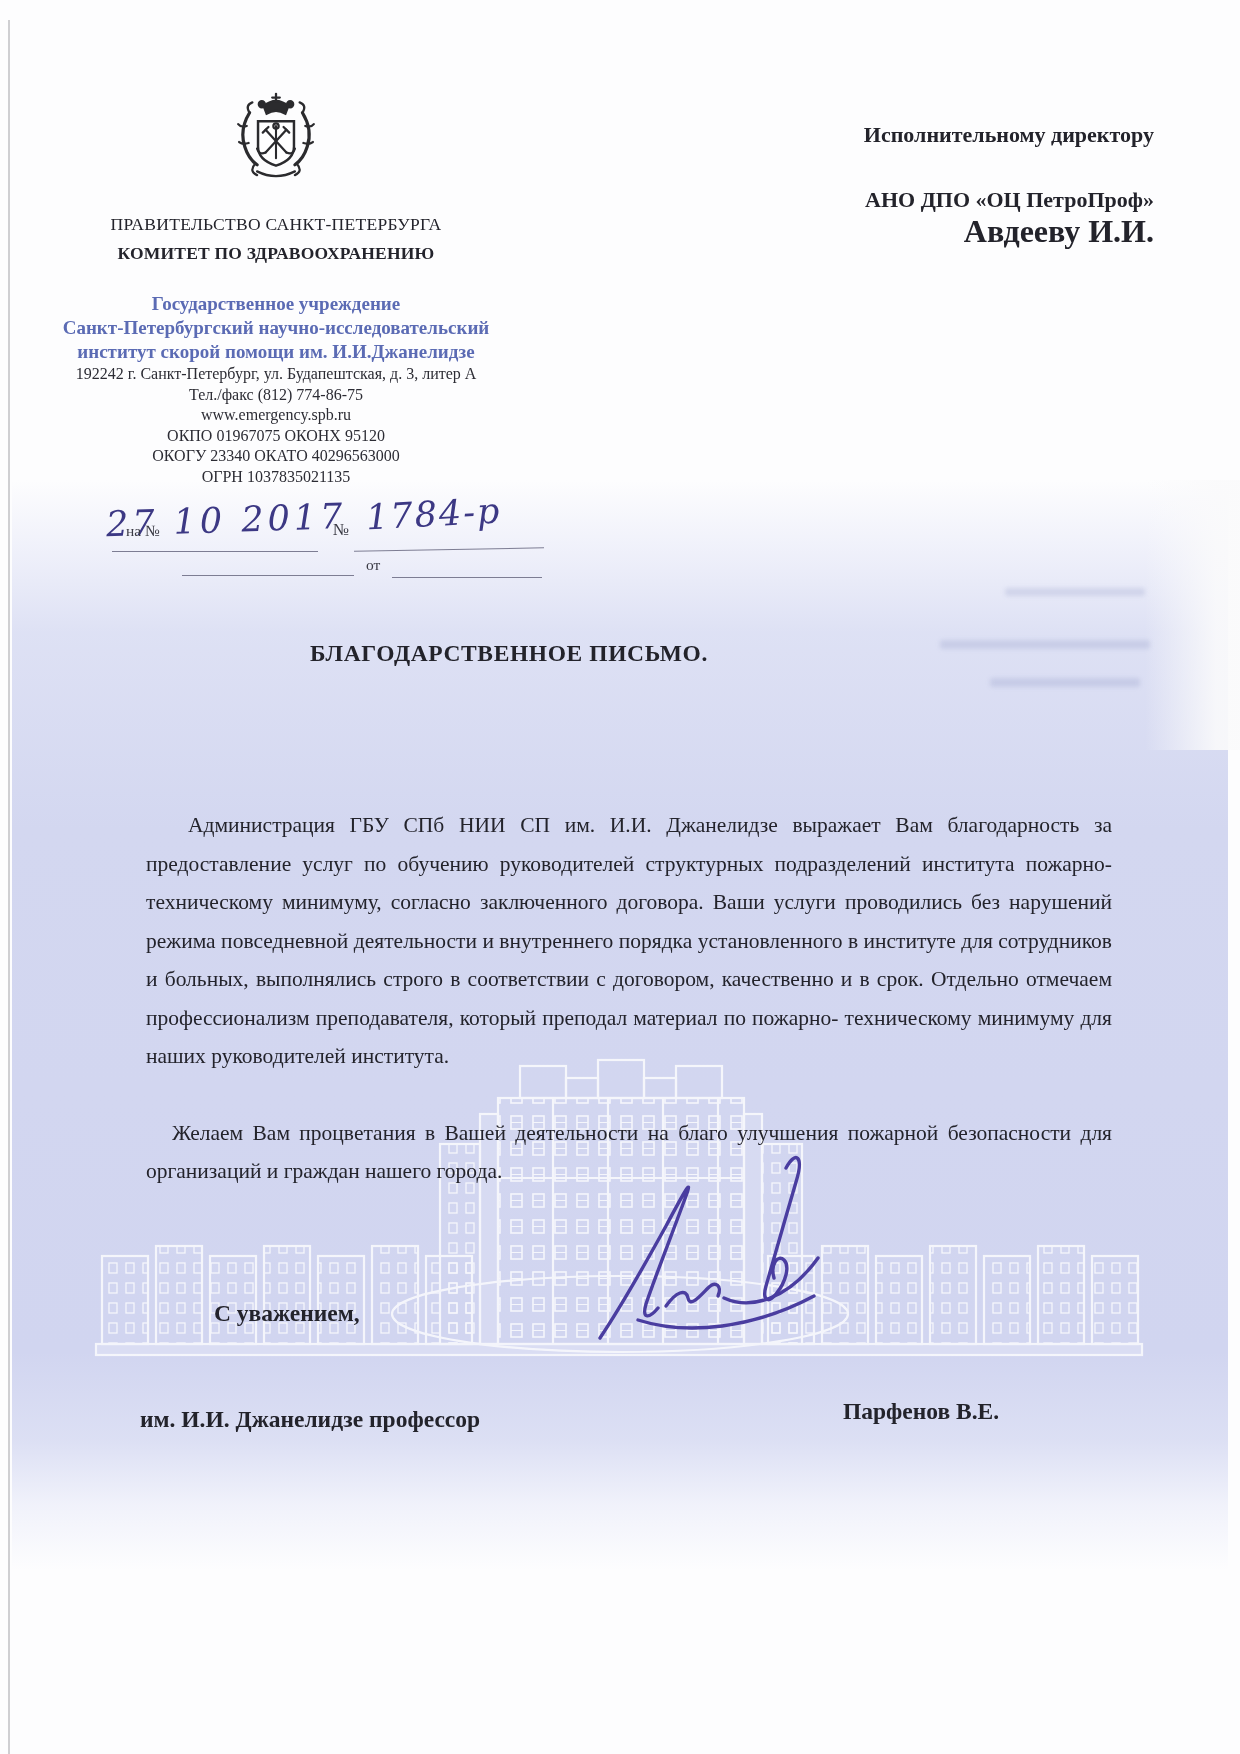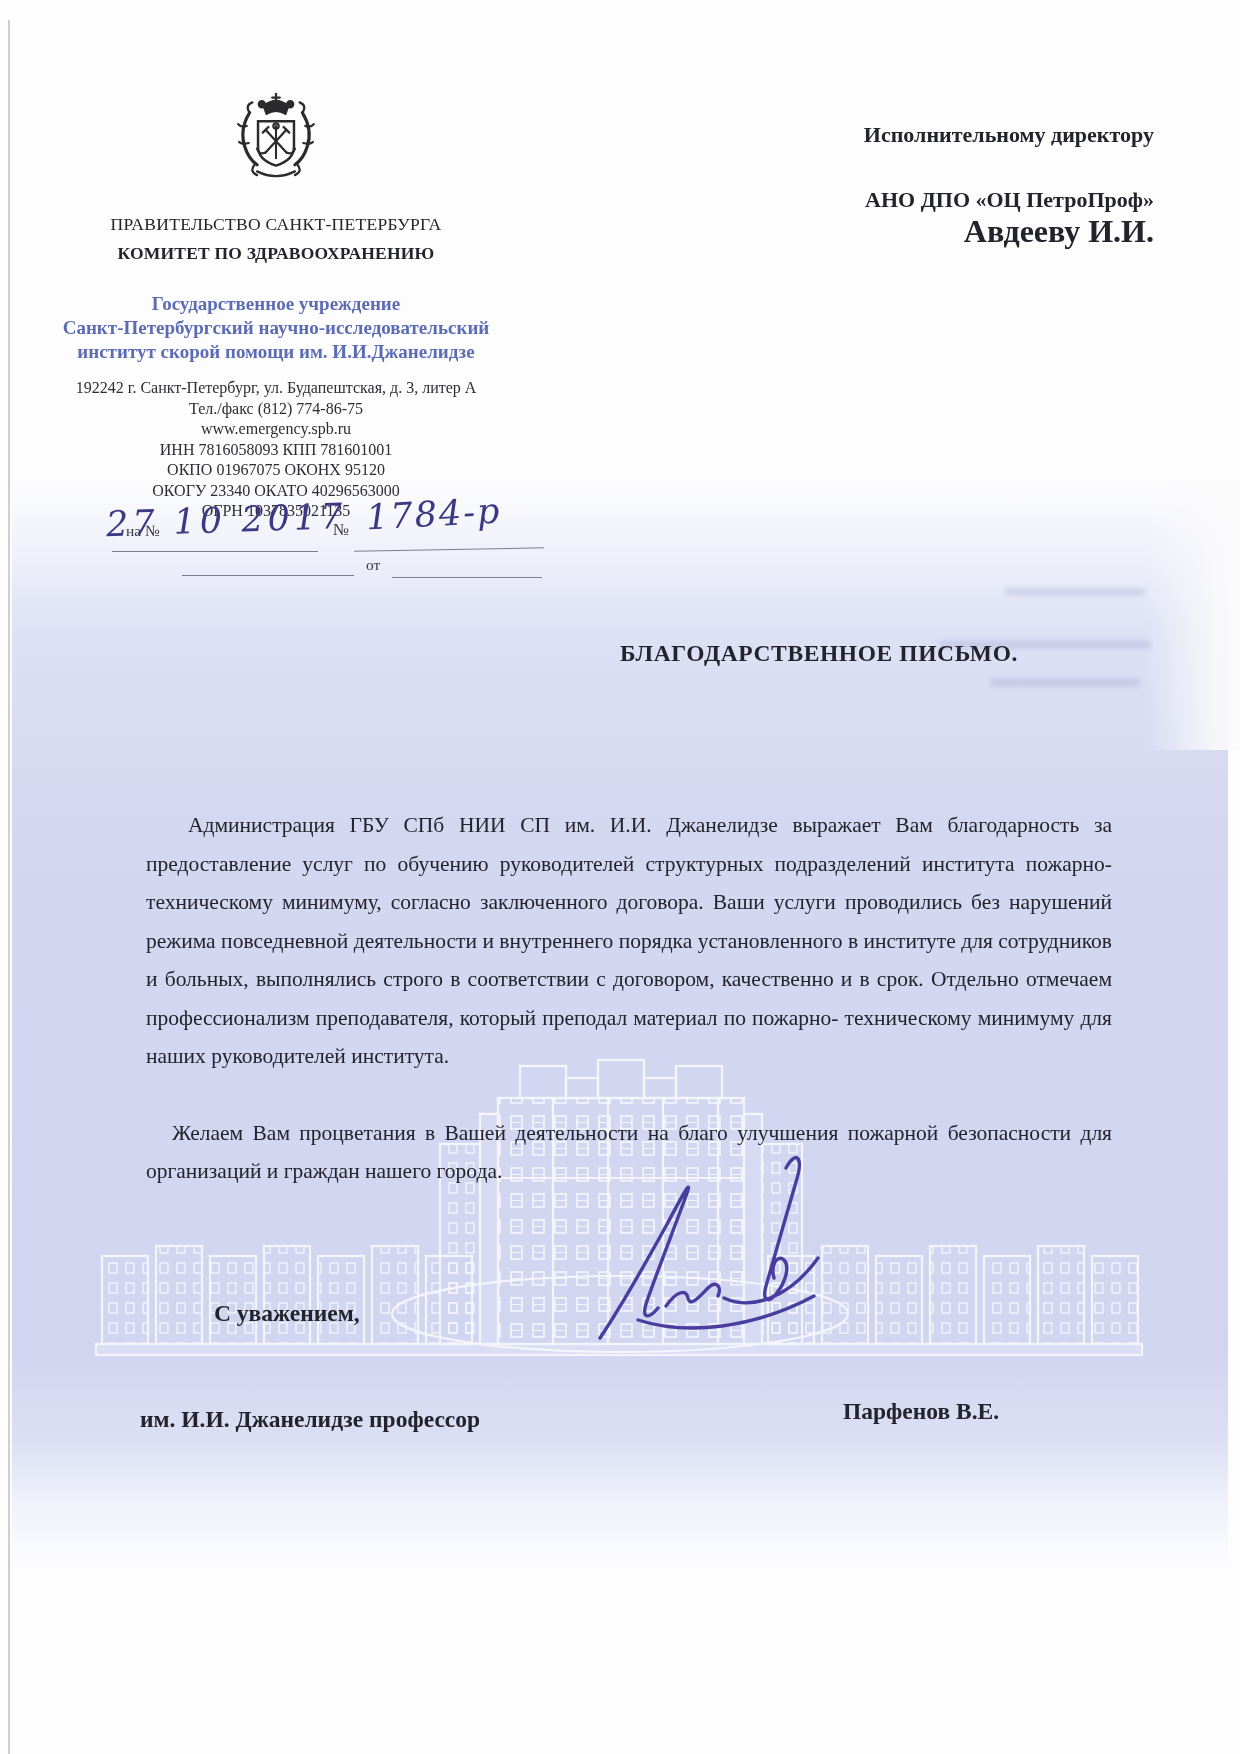--- a/index.html
+++ b/index.html
@@ -30,21 +30,21 @@
   
   .ghost { position:absolute; background:rgba(112,122,175,0.18); filter:blur(2px);
     border-radius:3px; }
   
   .hdr-left { position:absolute; left:58px; top:90px; width:436px; text-align:center; }
   .emblem { display:block; margin:0 auto 8px auto; }
   .gov { font-size:17.5px; letter-spacing:0.3px; margin-top:18px; }
   .committee { font-size:17.5px; font-weight:bold; margin-top:8px; letter-spacing:0.2px; }
   .org-blue { margin-top:28px; font-weight:bold; font-size:19px; line-height:24px;
     color:#5b6bb4; }
-  .addr { margin-top:14px; font-size:16px; line-height:20.5px; color:#2c2c34; }
+  .addr { font-size:16px; line-height:20.5px; color:#2c2c34; }
   
   .recipient { position:absolute; right:86px; top:122px; width:520px; text-align:right; }
   .recipient .r1 { font-size:22px; font-weight:bold; }
   .recipient .r2 { font-size:22px; font-weight:bold; margin-top:39px; }
   .recipient .r3 { font-size:32px; font-weight:bold; }
   
   .hand { font-style:italic; color:#3c3884; font-family:"DejaVu Serif", serif; }
   .ref-date { position:absolute; left:106px; top:500px; font-size:35px;
     letter-spacing:4px; transform:rotate(-2deg); }
   .ref-no-sign { position:absolute; left:333px; top:520px; font-size:17px; color:#3a3a44; }
@@ -52,21 +52,21 @@
     letter-spacing:2px; transform:rotate(-3deg); }
   .u1 { position:absolute; left:112px; top:551px; width:206px; height:1px;
     background:#7d7d93; }
   .u2 { position:absolute; left:354px; top:549px; width:190px; height:1px;
     background:#7d7d93; transform:rotate(-1deg); }
   .ref-row2-na { position:absolute; left:126px; top:522px; font-size:15.5px; color:#3a3a44; }
   .u3 { position:absolute; left:182px; top:575px; width:172px; height:1px; background:#7d7d93; }
   .ref-row2-ot { position:absolute; left:366px; top:556px; font-size:15.5px; color:#3a3a44; }
   .u4 { position:absolute; left:392px; top:577px; width:150px; height:1px; background:#7d7d93; }
   
-  .title { position:absolute; left:0; top:640px; width:1018px; text-align:right;
+  .title { position:absolute; left:0; top:640px; width:1018px; text-align:center;
     font-size:23.5px; font-weight:bold; letter-spacing:0.6px; }
   
   .body-text { position:absolute; left:138px; top:798px; width:982px;
     font-size:21.5px; line-height:38.5px; text-align:justify; }
   .body-text p { margin:8px; }
   .body-text p.p1 { text-indent:42px; }
   .body-text p.p2 { text-indent:26px; margin-top:38px; }
   
   .watermark { position:absolute; left:88px; top:1058px; opacity:0.78; }
   
@@ -184,21 +184,20 @@
     <div class="committee">КОМИТЕТ ПО ЗДРАВООХРАНЕНИЮ</div>
     <div class="org-blue">
       <div>Государственное учреждение</div>
       <div>Санкт-Петербургский научно-исследовательский</div>
       <div>институт скорой помощи им. И.И.Джанелидзе</div>
     </div>
     <div class="addr">
       <div>192242 г. Санкт-Петербург, ул. Будапештская, д. 3, литер А</div>
       <div>Тел./факс (812) 774-86-75</div>
       <div>www.emergency.spb.ru</div>
-      <div>ИНН 7816058093 КПП 781601001</div>
       <div>ОКПО 01967075 ОКОНХ 95120</div>
       <div>ОКОГУ 23340 ОКАТО 40296563000</div>
       <div>ОГРН 1037835021135</div>
     </div>
   </div>
 
   <div class="recipient">
     <div class="r1">Исполнительному директору</div>
     <div class="r2">АНО ДПО «ОЦ ПетроПроф»</div>
     <div class="r3">Авдееву И.И.</div>

